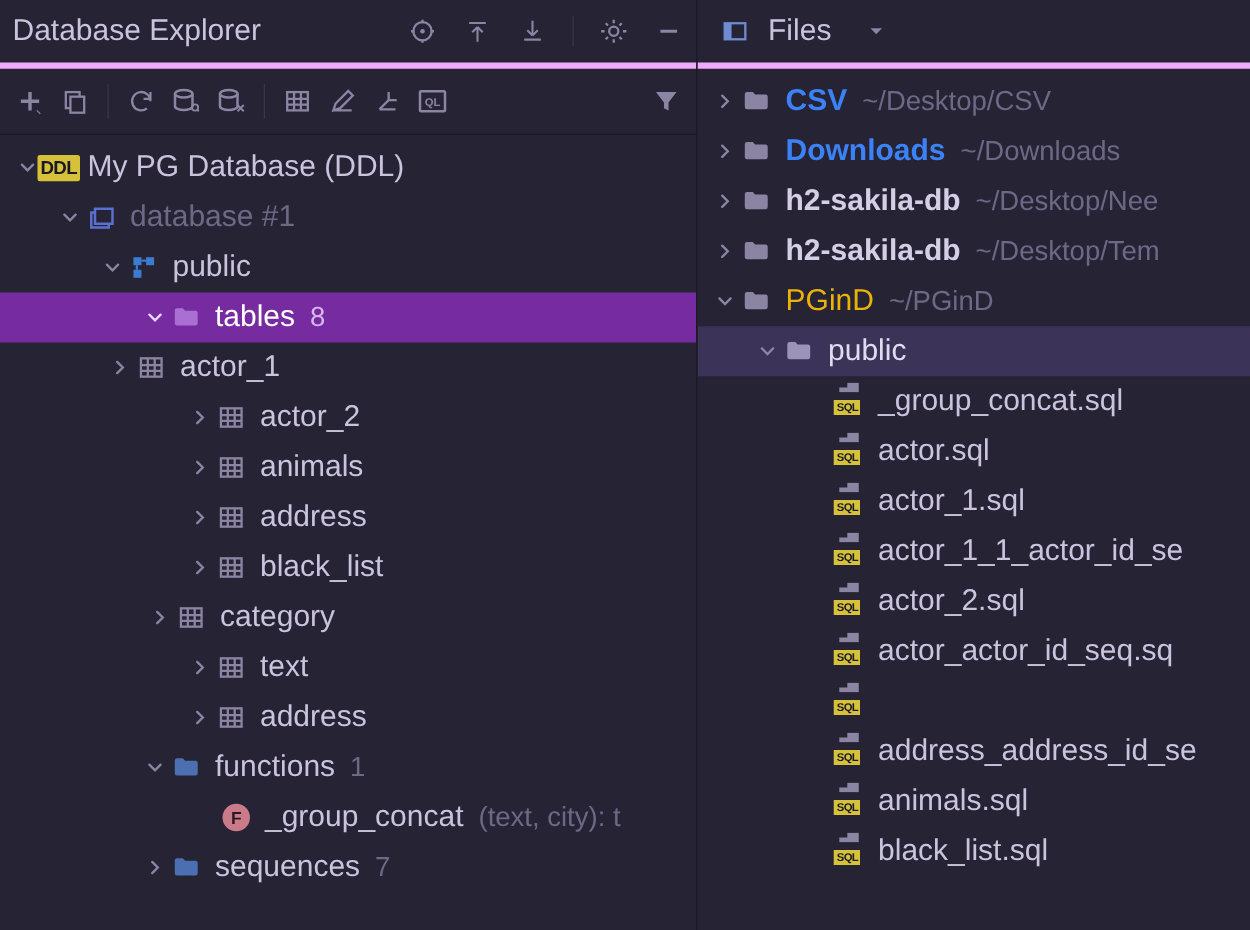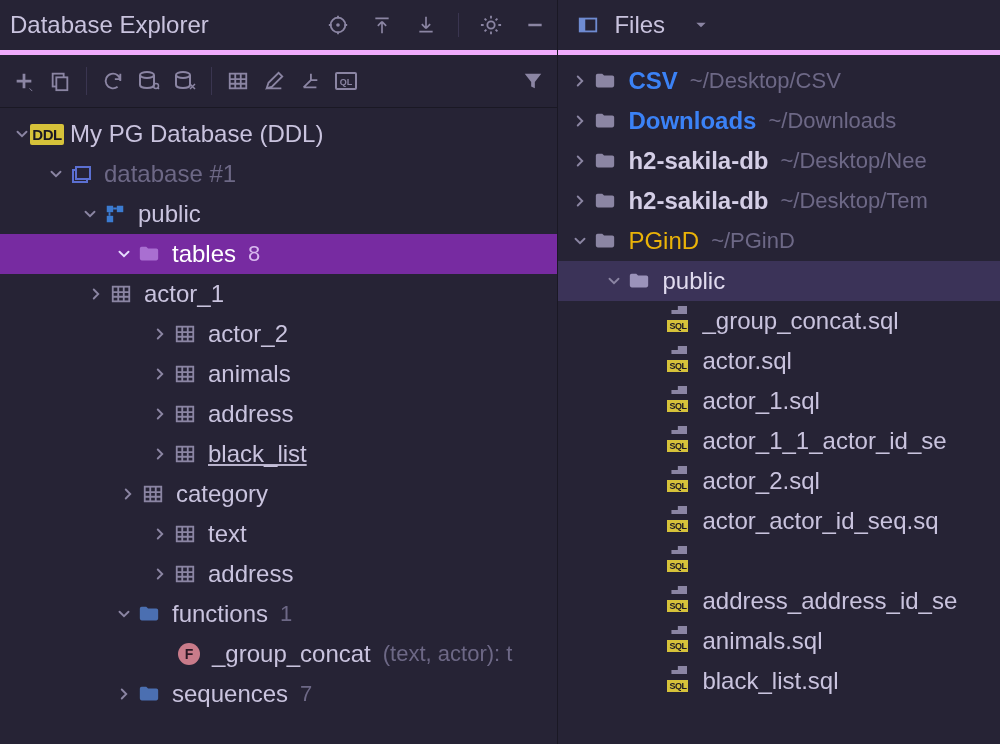--- a/index.html
+++ b/index.html
@@ -410,21 +410,21 @@
                 <use href="#chev-right"></use>
               </svg>
             </span>
     <span class="ico" style="color:#8b85a3">
               <svg width="22" height="22">
                 <use href="#grid"></use>
               </svg>
             </span>
     <span class="label">address</span>
           </div>
-          <div class="row" style="padding-left: 148px; text-decoration: underline;">
+          <div class="row" style="padding-left: 148px;">
             <span class="arrow">
               <svg width="18" height="18">
                 <use href="#chev-right"></use>
               </svg>
             </span>
     <span class="ico" style="color:#8b85a3">
               <svg width="22" height="22">
                 <use href="#grid"></use>
               </svg>
             </span>
@@ -483,21 +483,21 @@
             </svg>
           </span>
         <span class="label">functions</span>
         <span class="hint">1</span>
       </div>
       <div class="row" style="padding-left:176px">
         <span class="ico">
             <span class="f-badge">F</span>
           </span>
         <span class="label">_group_concat</span>
-        <span class="hint">(text, actor): t</span>
+        <span class="hint">(text, city): t</span>
       </div>
 
       <div class="row" style="padding-left:112px">
         <span class="arrow">
             <svg width="18" height="18">
               <use href="#chev-right"></use>
             </svg>
           </span>
         <span class="ico" style="color:#4b6fb1">
             <svg width="22" height="22">

